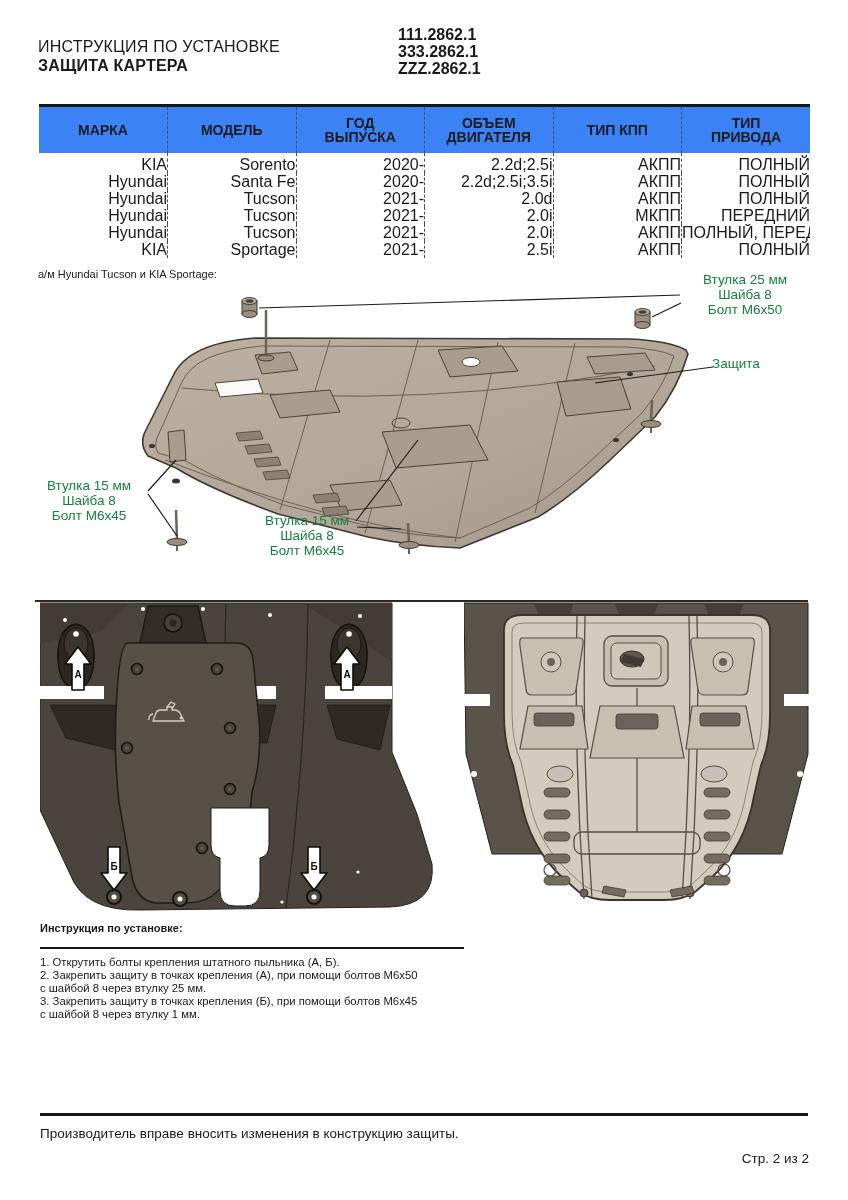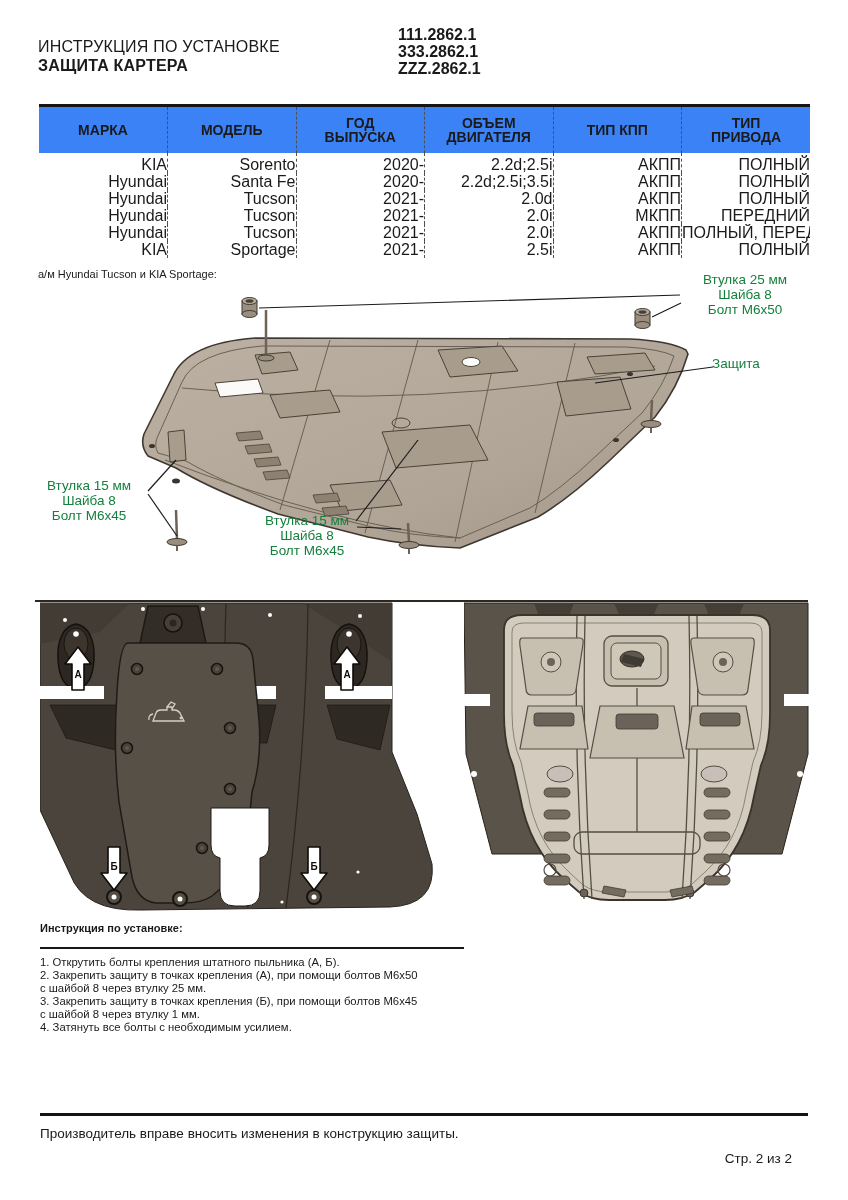--- a/index.html
+++ b/index.html
@@ -39,21 +39,21 @@
 
   
   .instr-h { position:absolute; left:40px; top:922px; font-size:11px; font-weight:bold; }
   .instr-rule { position:absolute; left:40px; top:947px; width:424px; height:2px; background:#161616; }
   .steps { position:absolute; left:40px; top:956px; width:382px; }
   .step { font-size:11.3px; line-height:13px; }
 
   
   .foot-rule { position:absolute; left:40px; top:1113px; width:768px; height:3px; background:#141414; }
   .disclaimer { position:absolute; left:40px; top:1126px; font-size:13.5px; }
-  .pagenum { position:absolute; right:56px; top:1151px; font-size:13.5px; }
+  .pagenum { position:absolute; right:39px; top:1151px; font-size:13.5px; }
 
   text.marker { font-size:10px; font-weight:bold; fill:#0f0d0a; text-anchor:middle;
                 font-family:"Liberation Sans", sans-serif; }
 </style>
 </head>
 <body>
 
 <div class="page">
 
   <div class="title1">ИНСТРУКЦИЯ ПО УСТАНОВКЕ</div>
@@ -434,20 +434,19 @@
     <path d="M140,284 l22,4 -2,7 -22,-4 z" fill="#756c60" stroke="#3f3a33" stroke-width="0.8"></path>
     <path d="M206,288 l22,-4 2,7 -22,4 z" fill="#756c60" stroke="#3f3a33" stroke-width="0.8"></path>
   </svg>
 
   <div class="instr-h">Инструкция по установке:</div>
   <div class="instr-rule"></div>
   <div class="steps">
       <div class="step">1. Открутить болты крепления штатного пыльника (А, Б).</div>
       <div class="step">2. Закрепить защиту в точках крепления (А), при помощи болтов М6х50 с шайбой 8 через втулку 25 мм.</div>
       <div class="step">3. Закрепить защиту в точках крепления (Б), при помощи болтов М6х45 с шайбой 8 через втулку 1 мм.</div>
-      <div class="step">4. Затянуть все болты с необходимым усилием.</div>
     </div>
 
   <div class="foot-rule"></div>
   <div class="disclaimer">Производитель вправе вносить изменения в конструкцию защиты.</div>
   <div class="pagenum">Стр. 2 из 2</div>
 
 </div>
 
 </body></html>

